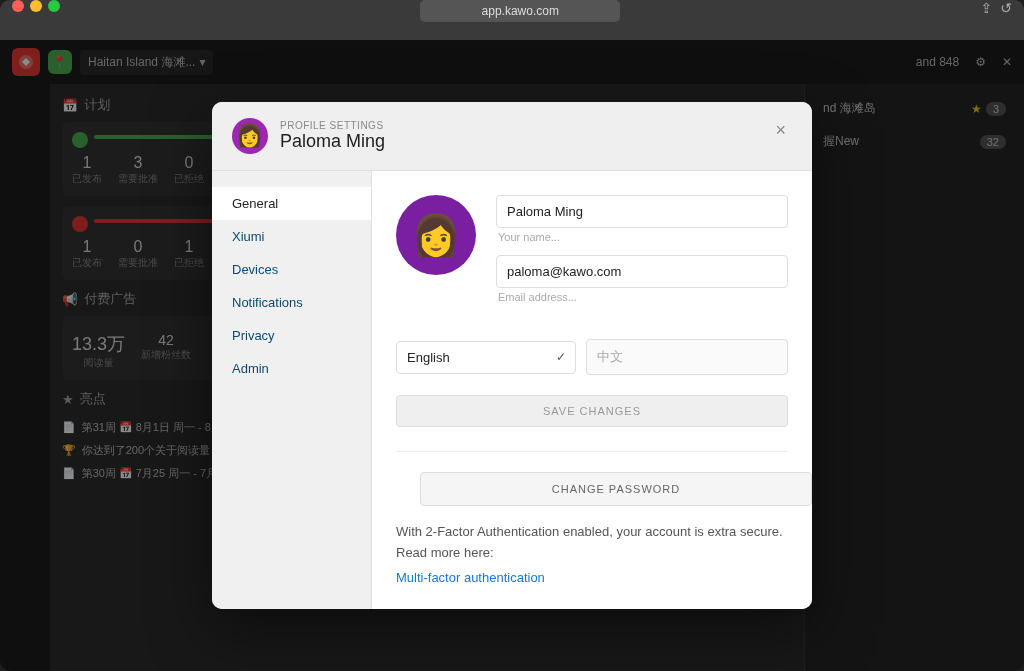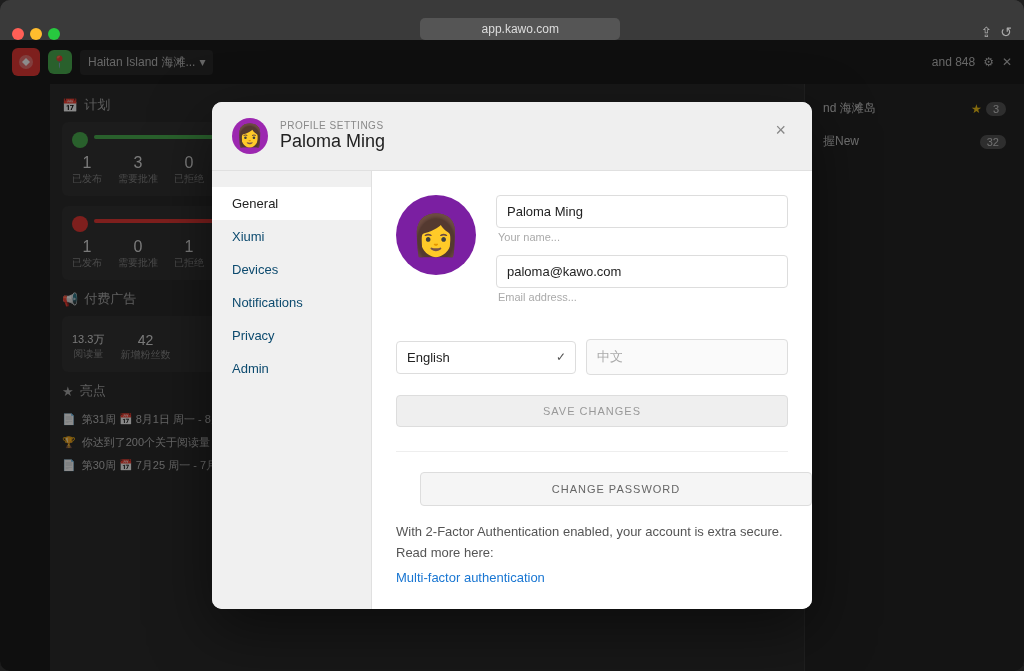--- a/index.html
+++ b/index.html
@@ -19,21 +19,21 @@
       border-radius: 10px;
       overflow: hidden;
       display: flex;
       flex-direction: column;
     }
 
     .browser-titlebar {
       height: 40px;
       background: #3a3a3a;
       display: flex;
-      align-items: flex-end;
+      align-items: flex-start;
       padding: 0 12px;
       gap: 8px;
       flex-shrink: 0;
     }
 
     .traffic-lights {
       display: flex;
       gap: 6px;
       align-items: center;
     }
@@ -114,21 +114,21 @@
       padding: 4px 8px;
       color: #bbb;
       font-size: 12px;
       display: flex; align-items: center; gap: 4px;
     }
 
     .app-topbar-right {
       margin-left: auto;
       display: flex;
       align-items: center;
-      gap: 8px;
+      gap: 16px;
       color: #bbb;
       font-size: 12px;
     }
 
     .app-main {
       flex: 1;
       display: flex;
       overflow: hidden;
     }
 
@@ -591,21 +591,21 @@
             </div>
           </div>
 
           <div class="section-header">
             <span>📢</span>
             <span>付费广告</span>
           </div>
           <div class="card">
             <div class="stats-row">
               <div class="stat-item">
-                  <div class="stat-num" style="font-size:11px;">13.3万</div>
+                  <div class="stat-num" style="font-size:18px;">13.3万</div>
                   <div class="stat-label">阅读量</div>
                 </div>
               <div class="stat-item">
                   <div class="stat-num" style="font-size:14px;">42</div>
                   <div class="stat-label">新增粉丝数</div>
                 </div>
             </div>
           </div>
 
           <div class="section-header">

